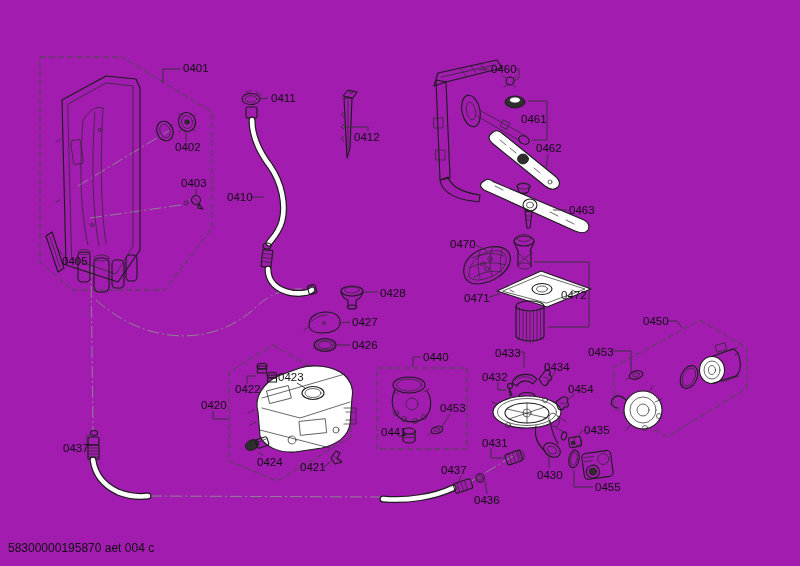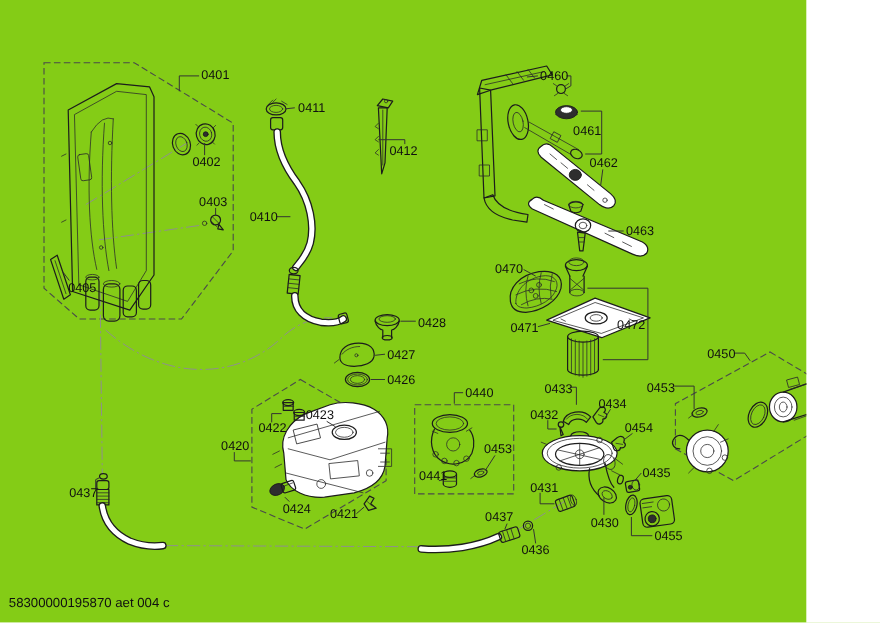--- a/index.html
+++ b/index.html
@@ -1,16 +1,16 @@
 <!DOCTYPE html>
 <html><head>
 <meta charset="utf-8">
 <style>
   html,body{margin:0;padding:0;background:#fff;}
-  .stage{position:relative;width:733px;height:566px;background:#84cc16;overflow:hidden;
+  .stage{position:relative;width:800px;height:566px;background:#a21caf;overflow:hidden;
          font-family:"Liberation Sans",sans-serif;}
   svg{display:block;}
   
   .ink{stroke:#1c1c1c;stroke-width:1.1;fill:none;stroke-linecap:round;stroke-linejoin:round;}
   .ink-thin{stroke:#2a2a2a;stroke-width:0.7;fill:none;stroke-linecap:round;}
   .fill-dark{fill:#2e2e2e;stroke:#1c1c1c;stroke-width:0.8;}
   .fill-white{fill:#ffffff;}
   .dashed-box{fill:none;stroke:#4a4a4a;stroke-width:1;stroke-dasharray:6 3;}
   .centerline{fill:none;stroke:#8f8f8f;stroke-width:0.9;stroke-dasharray:12 3 2 3;}
   .hose-outer{fill:none;stroke:#1c1c1c;stroke-width:7;stroke-linecap:round;}

